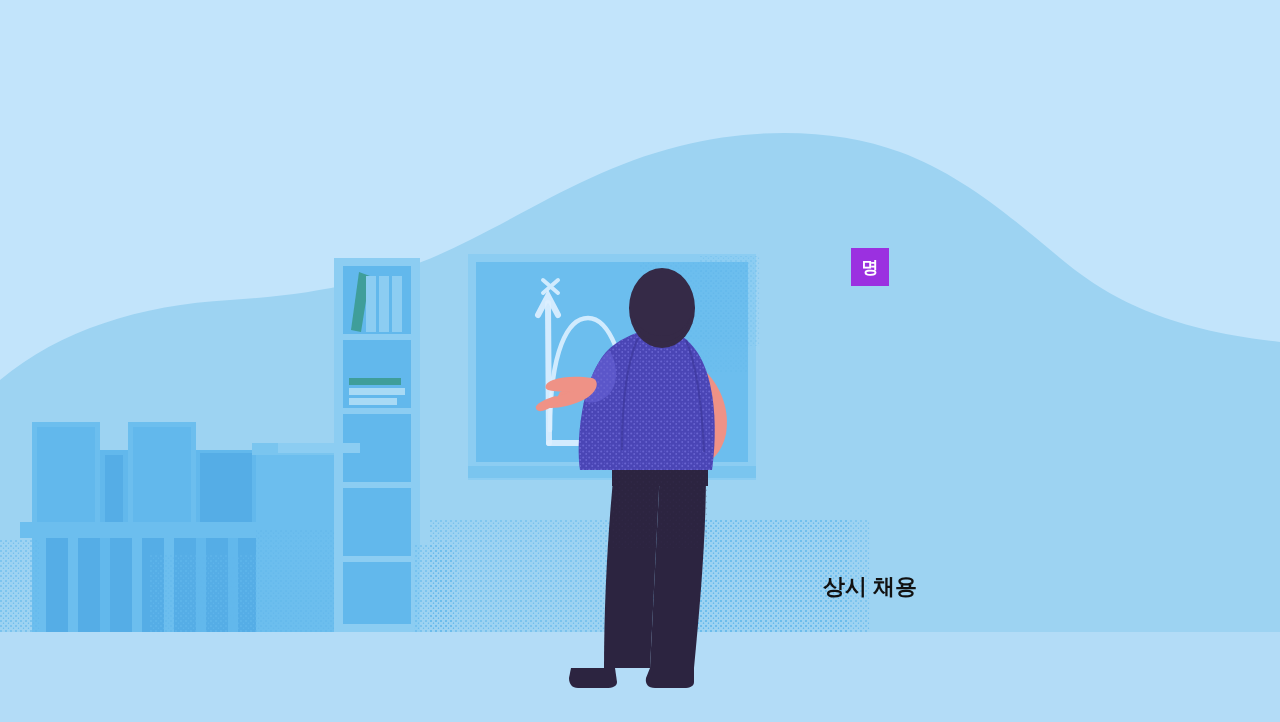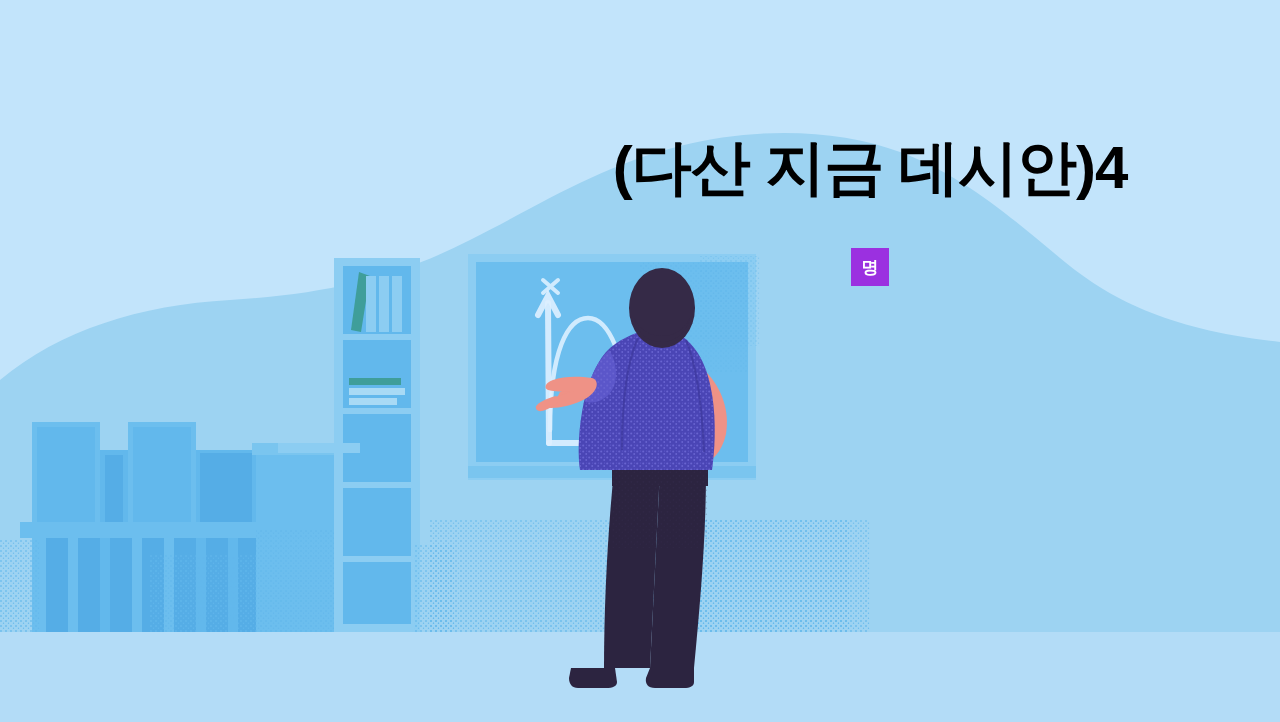--- a/index.html
+++ b/index.html
@@ -286,20 +286,20 @@
       <ellipse cx="662" cy="308" rx="33" ry="40" fill="#352a47"></ellipse>
       <path d="M634,318 C638,334 648,342 662,342 C676,342 686,332 690,318
                C684,330 674,336 662,336 C650,336 640,330 634,318 Z" fill="#352a47"></path>
     </g>
 
     <g mask="url(#mask-fade-down)">
       <rect x="700" y="256" width="60" height="90" fill="url(#dots-blue)" opacity="0.7"></rect>
     </g>
   </svg>
 
-  <div id="job-title" style="color: rgb(0, 0, 0);">(다산 지금 데시안)4</div>
 
   <div id="company-row">
     <div id="company-logo" style="background: rgb(155, 48, 224);">명</div>
   </div>
 
+  <div id="hire-type">상시 채용</div>
 
 </div>
 
 </body></html>

